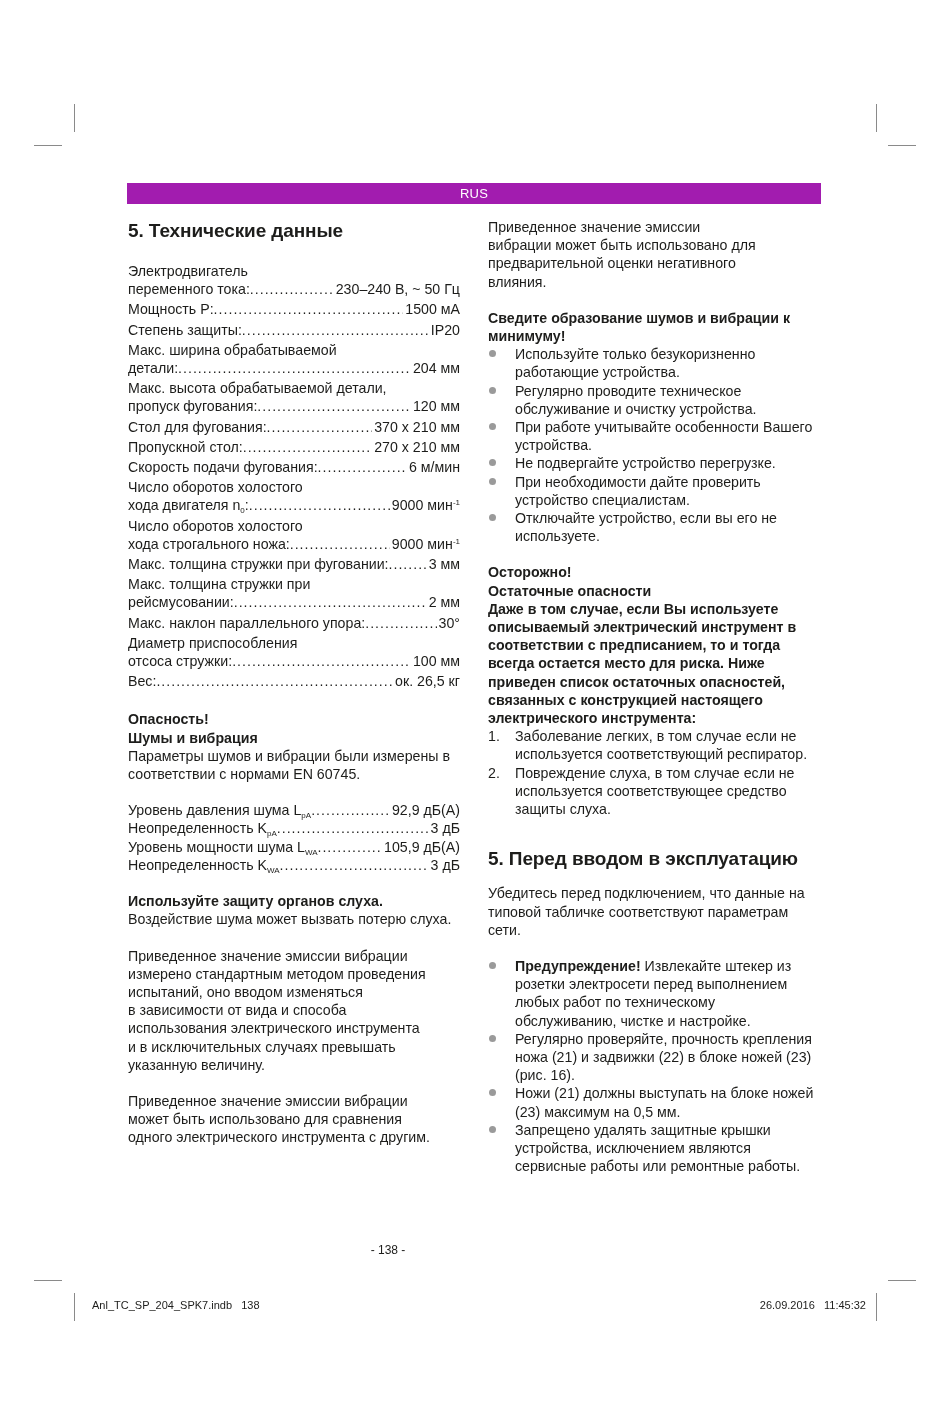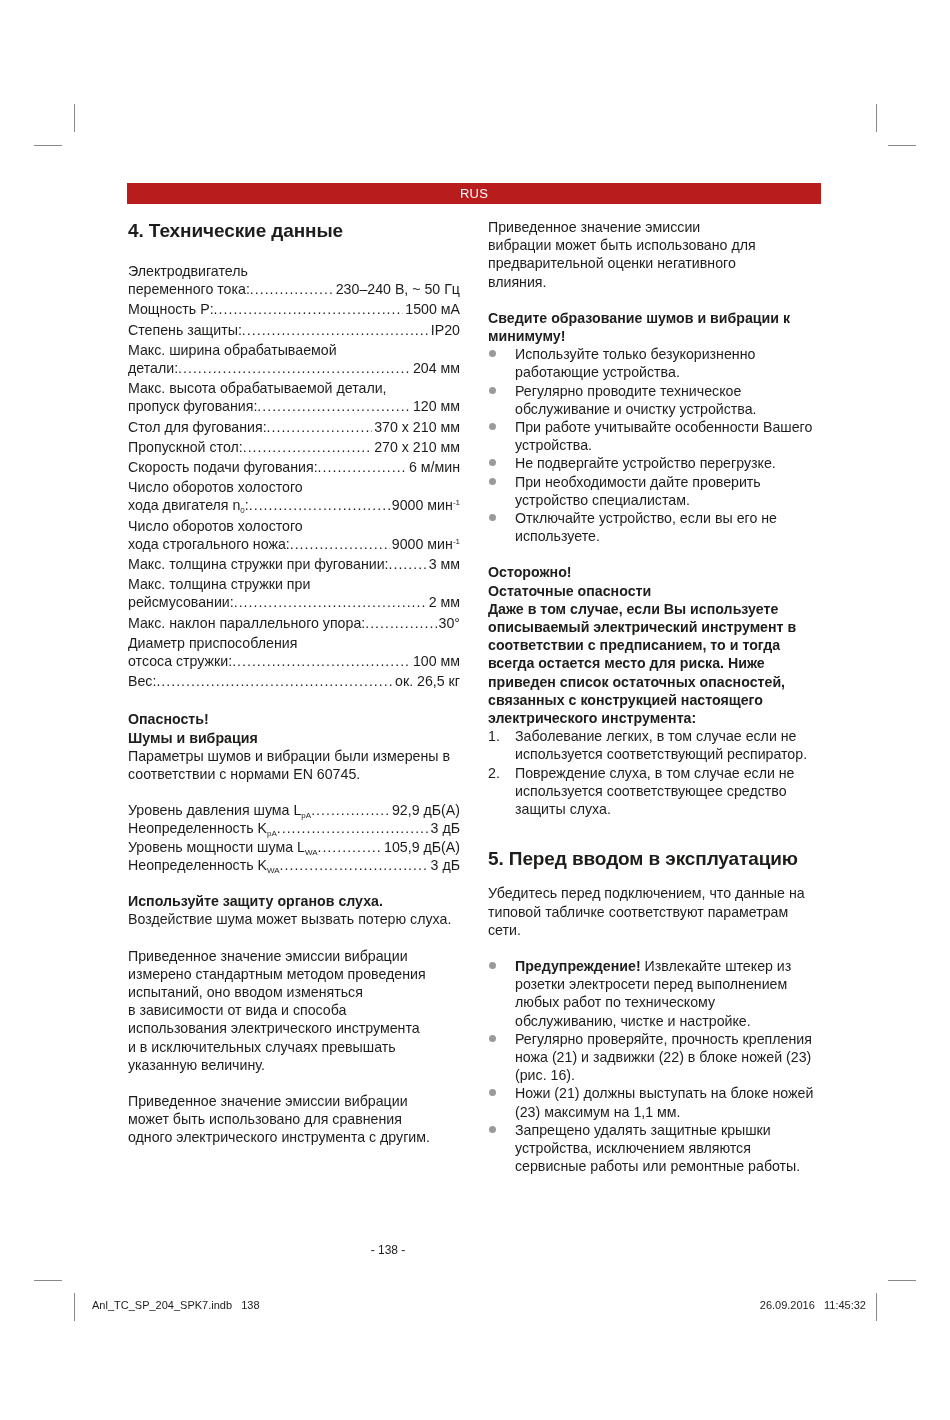--- a/index.html
+++ b/index.html
@@ -6,21 +6,21 @@
   body {
     width: 950px; height: 1420px; position: relative; overflow: hidden;
     font-family: "Liberation Sans", sans-serif; color: #1d1d1b;
   }
   .crop { position: absolute; background: #8a8a8a; }
   .crop.v { width: 1px; }
   .crop.h { height: 1px; }
 
   .lang-bar {
     position: absolute; left: 127px; top: 183px; width: 694px; height: 21px;
-    background: #b91c1c; color: #ffffff; font-size: 13px; line-height: 21px;
+    background: #a21caf; color: #ffffff; font-size: 13px; line-height: 21px;
     text-align: center; letter-spacing: 0.2px;
   }
 
   .col { position: absolute; top: 218px; width: 332px; font-size: 14.2px; line-height: 18.2px; }
   .col.left { left: 128px; }
   .col.right { left: 488px; }
 
   h2 { margin: 0; font-size: 19px; font-weight: bold; line-height: 26px; letter-spacing: -0.1px; }
 
   .spec { margin-top: 18px; }
@@ -60,21 +60,21 @@
 <div class="crop h" style="left:34px; top:1280px; width:28px;"></div>
 <div class="crop h" style="left:888px; top:1280px; width:28px;"></div>
 <div class="crop v" style="left:74px; top:1293px; height:28px;"></div>
 <div class="crop v" style="left:876px; top:1293px; height:28px;"></div>
 
 <div class="lang-bar">
   <span>RUS</span>
 </div>
 
 <div class="col left">
-  <h2>4. Технические данные</h2>
+  <h2>5. Технические данные</h2>
 
   <div class="spec" id="spec-list">
       <div class="spec-row">
         <div>Электродвигатель</div>
         <div class="spec-line">
           <span class="label">переменного тока:</span>
           <span class="dots"></span>
           <span class="value">230–240 В, ~ 50 Гц</span>
         </div>
       </div>
@@ -259,20 +259,20 @@
       <li><span class="n">2.</span><span>Повреждение слуха, в том случае если не используется соответствующее средство защиты слуха.</span></li>
     </ol>
   <div style="height:28px"></div>
   <h2>5. Перед вводом в эксплуатацию</h2>
   <div style="height:12px"></div>
   <p>Убедитесь перед подключением, что данные на типовой табличке соответствуют параметрам сети.</p>
   <div class="gap"></div>
   <ul class="bul" id="section5-list">
       <li><span class="dot"></span><span class="b">Предупреждение!</span><span> Извлекайте штекер из розетки электросети перед выполнением любых работ по техническому обслуживанию, чистке и настройке.</span></li>
       <li><span class="dot"></span><span>Регулярно проверяйте, прочность крепления ножа (21) и задвижки (22) в блоке ножей (23) (рис. 16).</span></li>
-      <li><span class="dot"></span><span>Ножи (21) должны выступать на блоке ножей (23) максимум на 1,1 мм.</span></li>
+      <li><span class="dot"></span><span>Ножи (21) должны выступать на блоке ножей (23) максимум на 0,5 мм.</span></li>
       <li><span class="dot"></span><span>Запрещено удалять защитные крышки устройства, исключением являются сервисные работы или ремонтные работы.</span></li>
     </ul>
 </div>
 
 <div class="page-num">- 138 -</div>
 <div class="slug left" style="white-space:pre">Anl_TC_SP_204_SPK7.indb   138</div>
 <div class="slug right" style="white-space:pre">26.09.2016   11:45:32</div>
 
 </body></html>

